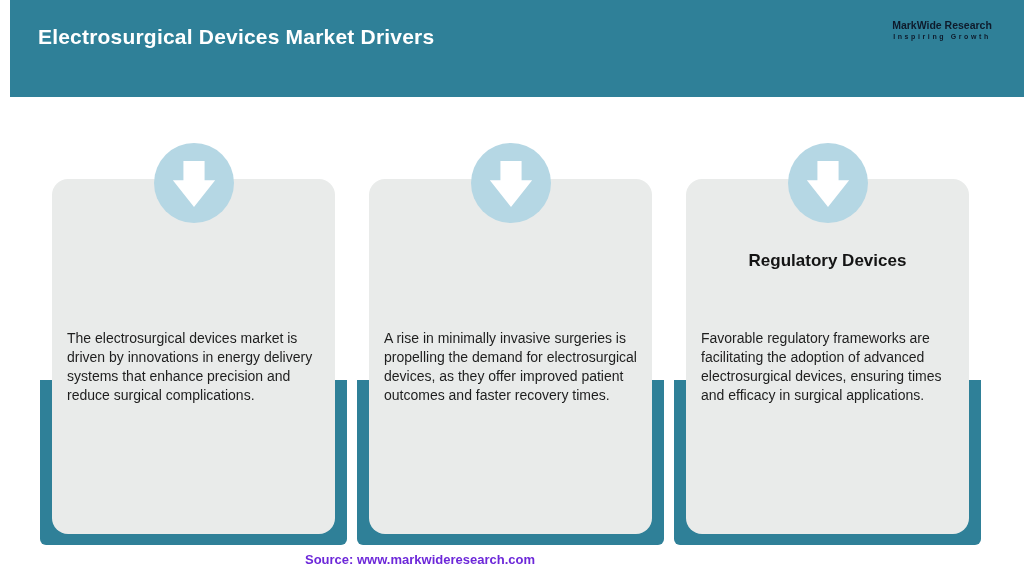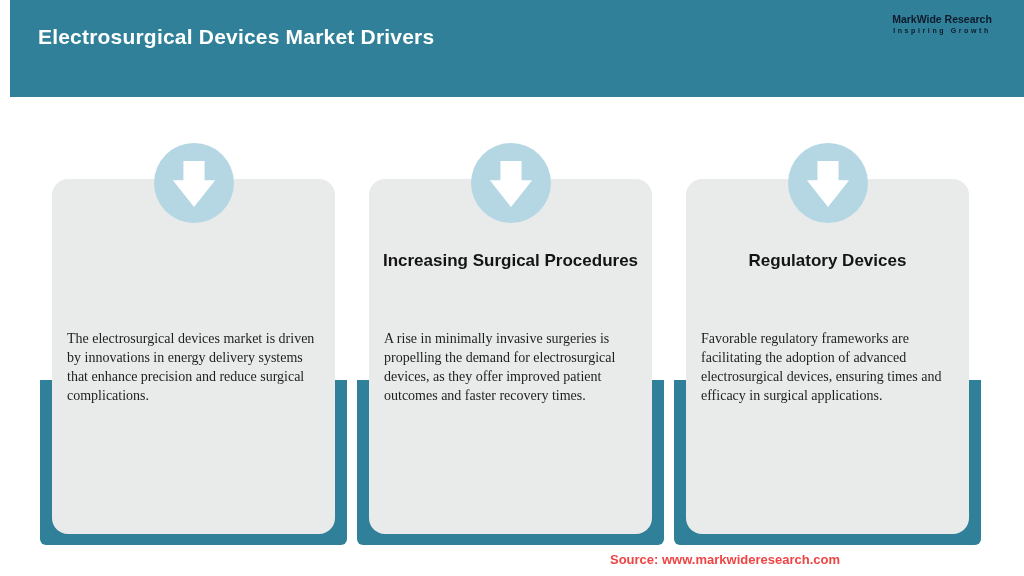--- a/index.html
+++ b/index.html
@@ -19,21 +19,21 @@
     position:absolute; left:28px; top:25px;
     font-size:21px; font-weight:700; color:#ffffff; letter-spacing:0.2px;
   }
   .logo {
     position:absolute; right:16px; top:9px; width:132px; text-align:center;
     color:#0E1A2B;
   }
   .logo-acronym {
     font-size:37px; font-weight:800; letter-spacing:-2px; line-height:1;
   }
-  .logo-name { font-size:10.5px; font-weight:700; margin-top:4px; white-space:nowrap; }
+  .logo-name { font-size:10.5px; font-weight:700; margin-top:10px; white-space:nowrap; }
   .logo-tagline { font-size:7px; font-weight:700; letter-spacing:2.6px; margin-top:2px; white-space:nowrap; }
 
   
   .col { position:absolute; top:143px; width:307px; height:403px; }
   .col-1 { left:40px; }
   .col-2 { left:357px; }
   .col-3 { left:674px; }
 
   .shadow {
     position:absolute; left:0; top:237px; width:307px; height:165px;
@@ -43,33 +43,33 @@
     position:absolute; left:12px; top:36px; width:283px; height:355px;
     background:#E9EBEA; border-radius:16px;
   }
   .card-title {
     position:absolute; top:70px; left:12px; right:12px;
     text-align:center; font-size:17px; line-height:23px;
     font-weight:700; color:#141414;
   }
   .card-desc {
     position:absolute; top:150px; left:15px; right:10px;
-    font-size:14px; line-height:19px; color:#1E1E1E; text-align:left;font-family:Liberation Serif, serif;
+    font-size:14px; line-height:19px; color:#1E1E1E; text-align:left;
   }
   .circle {
     position:absolute; left:114px; top:0; width:80px; height:80px;
     border-radius:50%; background:#B5D7E4;
     display:flex; align-items:center; justify-content:center;
   }
   .circle svg { display:block; margin-top:2px; }
 
   
   .source {
-    position:absolute; left:0; top:552px; width:840px; text-align:right;
-    font-size:13px; font-weight:700; color:#ef4444;
+    position:absolute; left:0; top:552px; width:840px; text-align:center;
+    font-size:13px; font-weight:700; color:#6d28d9;
   }
   .disclaimer {
     position:absolute; right:12px; top:555px;
     font-size:10px; color:#1B1B1B;
   }
 </style>
 </head>
 <body>
 
 <div id="canvas">
@@ -90,21 +90,20 @@
     <div class="circle">
       <svg width="50" height="54" viewBox="0 0 52 56" aria-hidden="true">
         <polygon points="15,4 37,4 37,24 48,24 26,52 4,24 15,24" fill="#ffffff"></polygon>
       </svg>
     </div>
   </div>
 
   <div class="col col-2">
     <div class="shadow"></div>
     <div class="card">
-      <div class="card-title">Increasing Surgical Procedures</div>
       <div class="card-desc">A rise in minimally invasive surgeries is propelling the demand for electrosurgical devices, as they offer improved patient outcomes and faster recovery times.</div>
     </div>
     <div class="circle">
       <svg width="50" height="54" viewBox="0 0 52 56" aria-hidden="true">
         <polygon points="15,4 37,4 37,24 48,24 26,52 4,24 15,24" fill="#ffffff"></polygon>
       </svg>
     </div>
   </div>
 
   <div class="col col-3">

